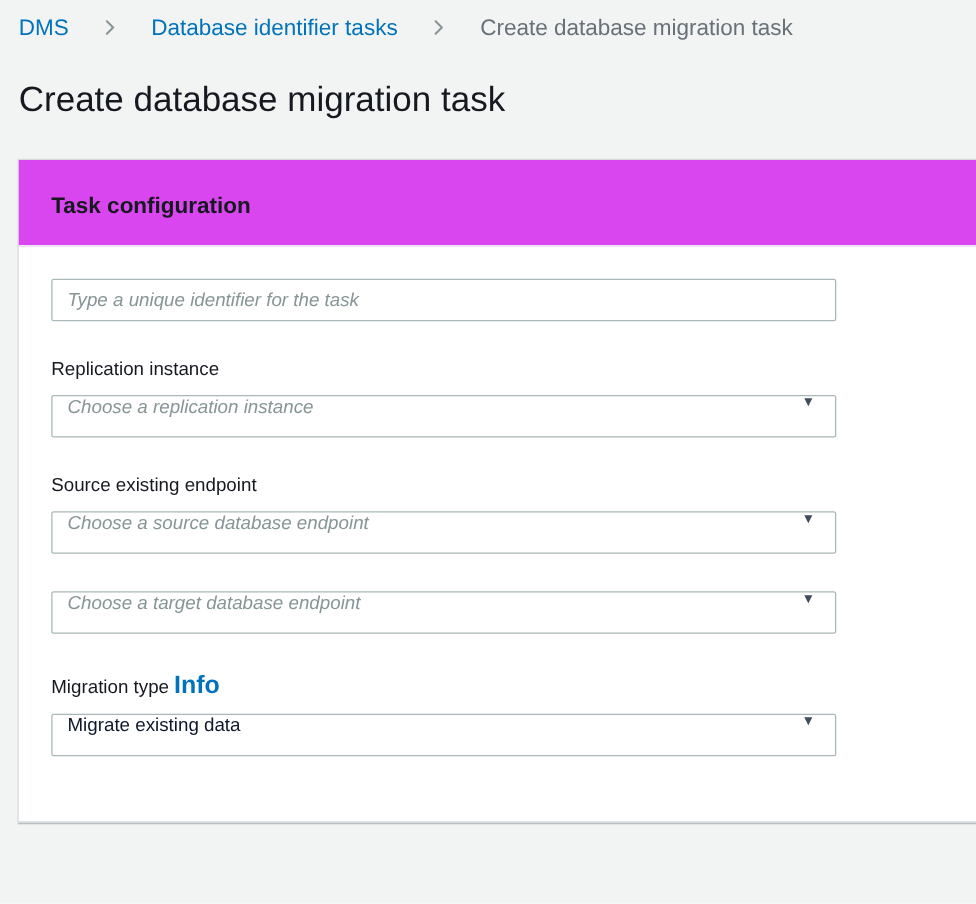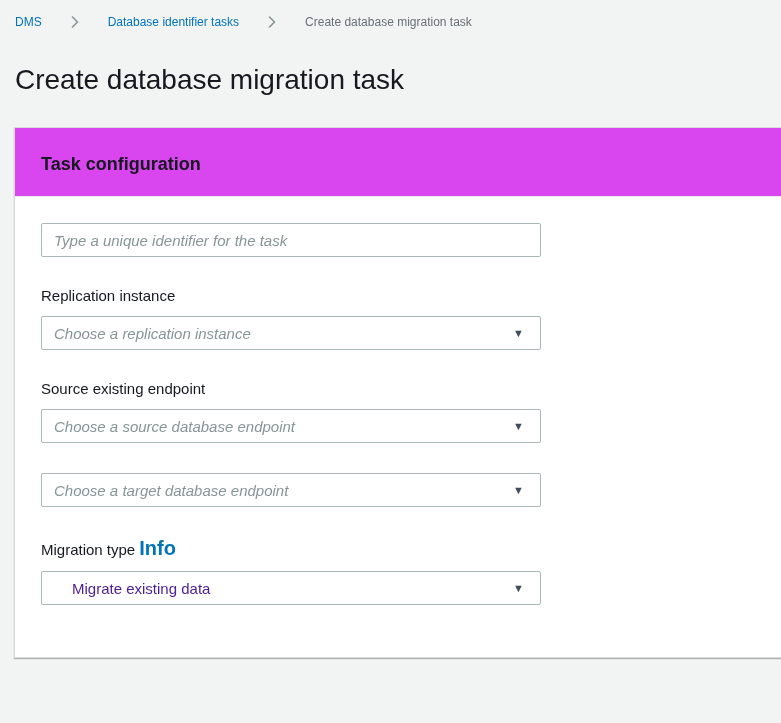--- a/index.html
+++ b/index.html
@@ -15,21 +15,21 @@
     color: #16191f;
     -webkit-font-smoothing: antialiased;
   }
 
   
   .breadcrumb {
     display: flex;
     align-items: center;
     gap: 28px;
     padding: 12px 0 0 15px;
-    font-size: 12px;
+    font-size: 18px;
     line-height: 20px;
   }
   .breadcrumb a {
     color: #0073bb;
     text-decoration: none;
     cursor: pointer;
   }
   .breadcrumb .sep {
     display: inline-flex;
     align-items: center;
@@ -97,54 +97,52 @@
   .info-link {
     font-size: 20px;
     font-weight: 700;
     color: #0073bb;
     text-decoration: none;
     cursor: pointer;
   }
 
   .control {
     box-sizing: border-box;
-    width: 500px;
+    width: 628px;
     height: 34px;
     background: #ffffff;
     border: 1px solid #aab7b8;
     border-radius: 2px;
     font-size: 15px;
     font-family: "Liberation Sans", sans-serif;
   }
   input.control {
     padding: 0 12px;
     color: #16191f;
     outline: none;
   }
   input.control::placeholder {
     color: #879596;
     font-style: italic;
     opacity: 1;
   }
 
   .select {
     display: flex;
-    align-items: center;
     justify-content: space-between;
     padding: 0 16px 0 12px;
     cursor: pointer;
     user-select: none;
   }
   .select .ph {
     color: #879596;
     font-style: italic;
   }
   .select .val {
-    color: #4c1d95;
-    margin-left: 18px;
+    color: #0f172a;
   }
   .caret {
     color: #414d5c;
     font-size: 11px;
     line-height: 1;
     flex: none;
   }
 </style>
 </head>
 <body>

